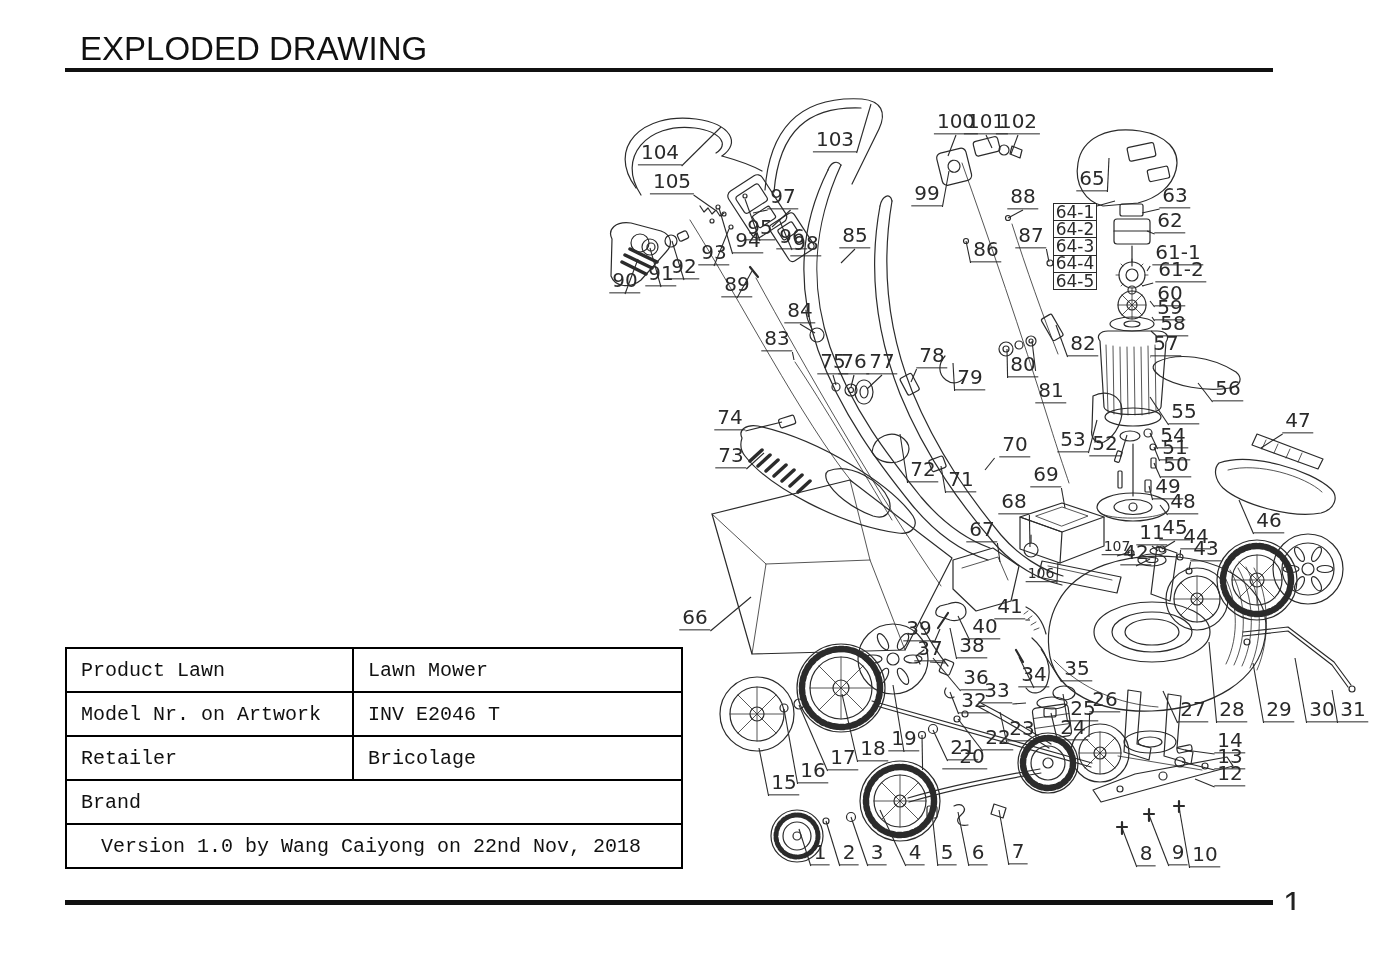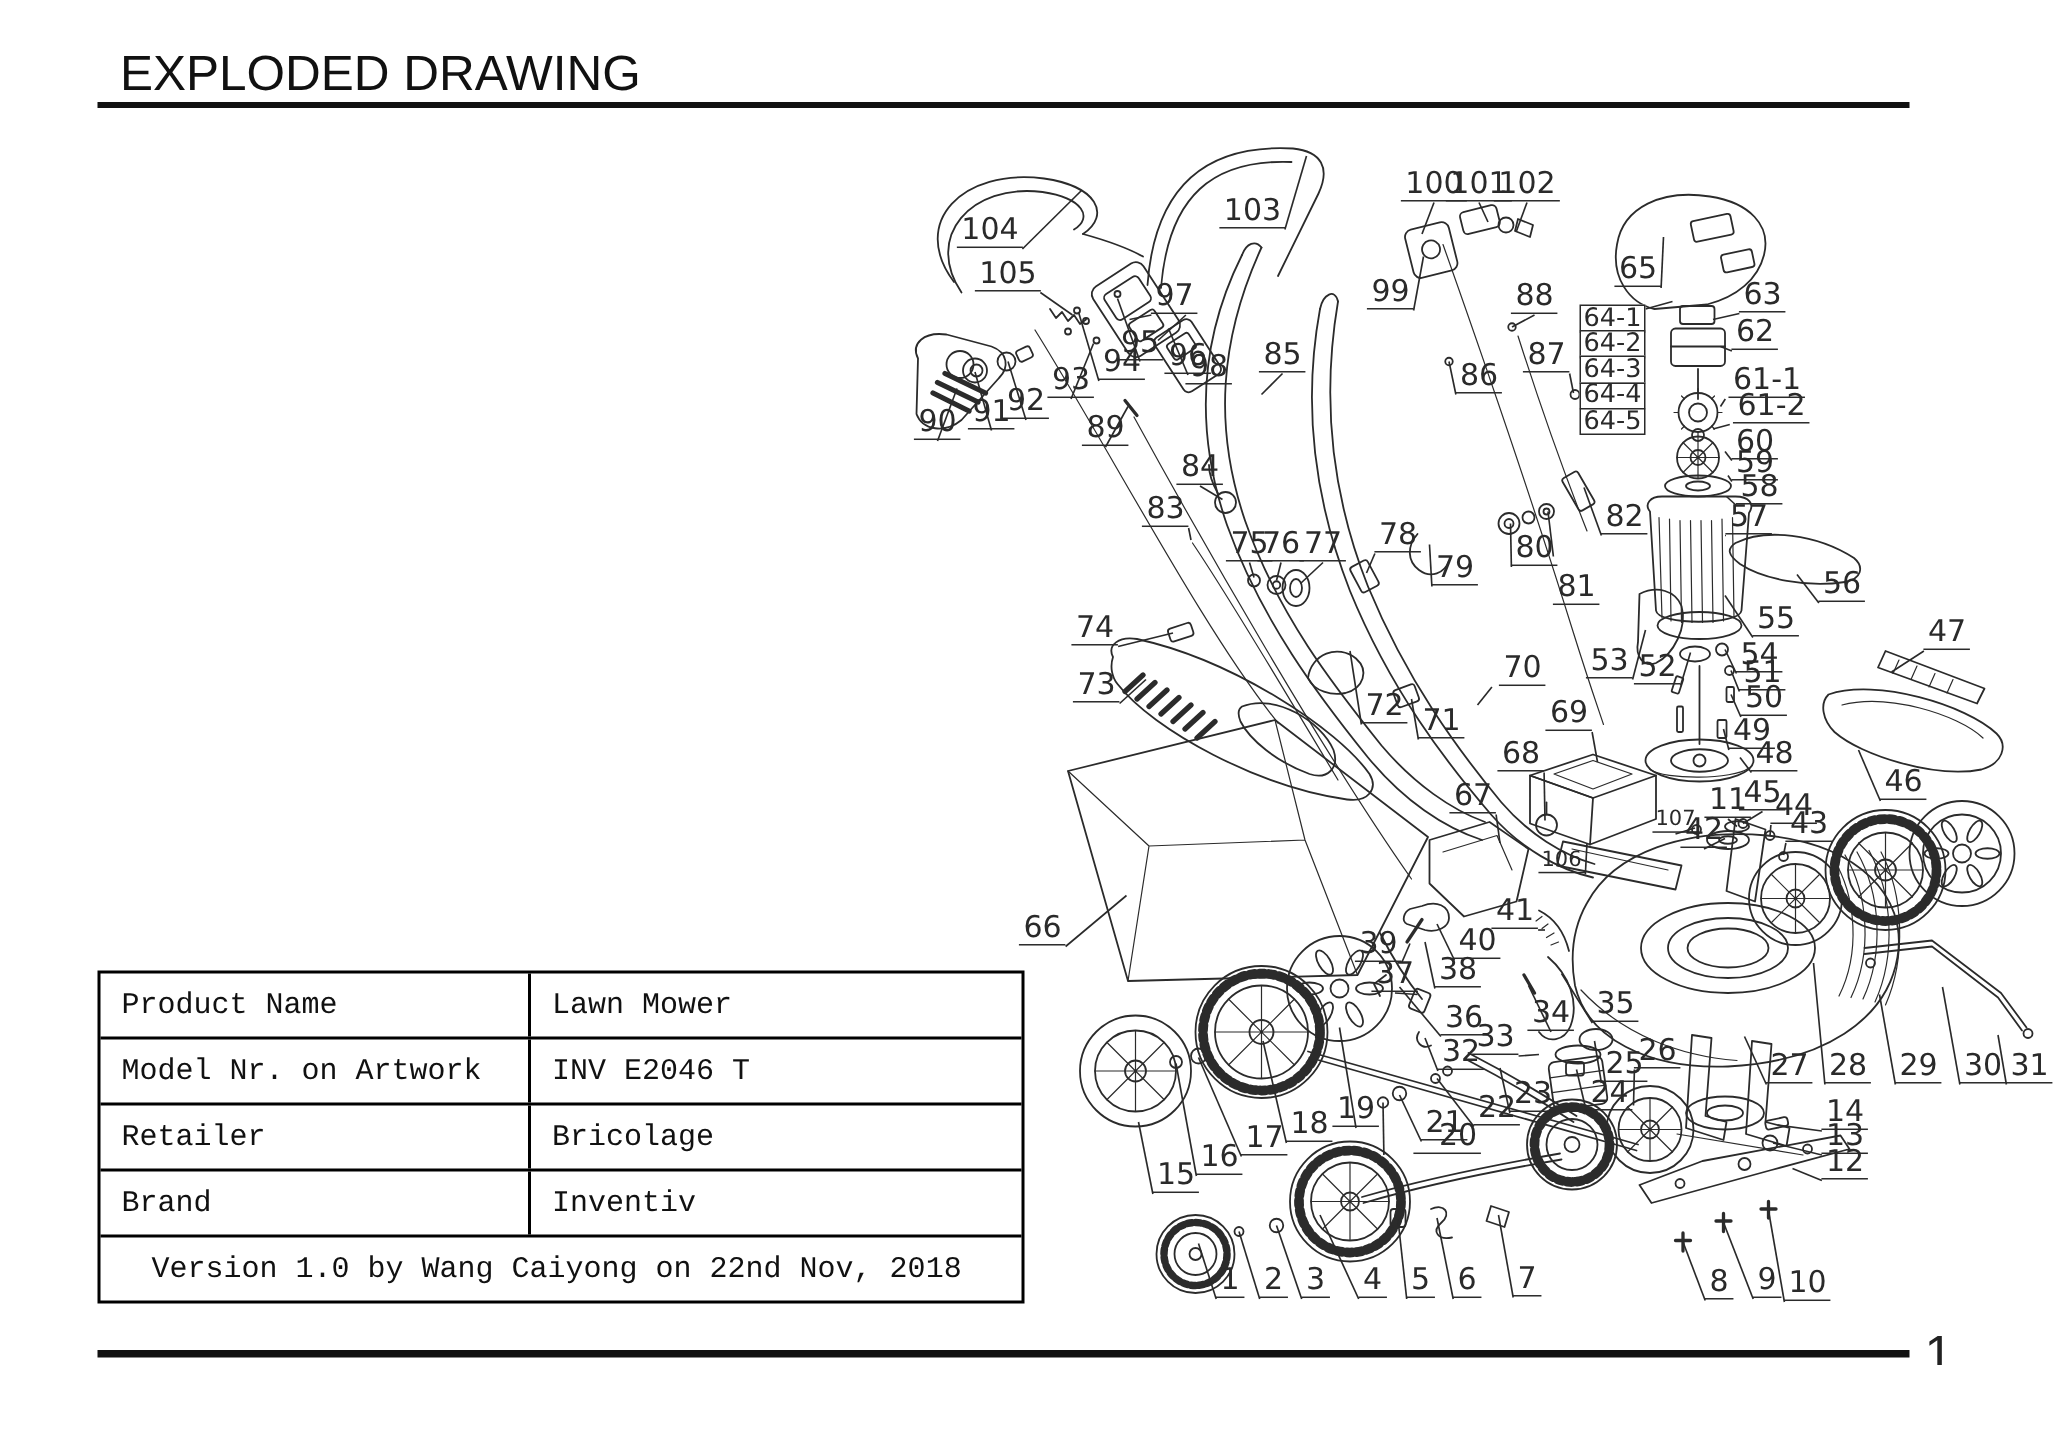--- a/index.html
+++ b/index.html
@@ -527,34 +527,33 @@
         <div class="stack-cell" style="left: 1053px; top: 203px; width: 44px; height: 18.5px;">64-1</div>
         <div class="stack-cell" style="left: 1053px; top: 220.2px; width: 44px; height: 18.5px;">64-2</div>
         <div class="stack-cell" style="left: 1053px; top: 237.4px; width: 44px; height: 18.5px;">64-3</div>
         <div class="stack-cell" style="left: 1053px; top: 254.6px; width: 44px; height: 18.5px;">64-4</div>
         <div class="stack-cell" style="left: 1053px; top: 271.8px; width: 44px; height: 18.5px;">64-5</div>
       </div>
   </div>
 
   <div id="info-table">
       <div class="t-row">
-        <div class="t-cell">Product Name</div>
+        <div class="t-cell">Product Lawn</div>
         <div class="t-cell">Lawn Mower</div>
       </div>
       <div class="t-row">
         <div class="t-cell">Model Nr. on Artwork</div>
         <div class="t-cell">INV E2046 T</div>
       </div>
       <div class="t-row">
         <div class="t-cell">Retailer</div>
         <div class="t-cell">Bricolage</div>
       </div>
       <div class="t-row">
         <div class="t-cell">Brand</div>
-        <div class="t-cell">Inventiv</div>
       </div>
       <div class="t-row footer">
         <div class="t-cell">Version 1.0 by Wang Caiyong on 22nd Nov, 2018</div>
       </div>
     </div>
 
   <div id="rule-bottom" class="rule"></div>
   <div id="page-number">1</div>
 </div>
 

